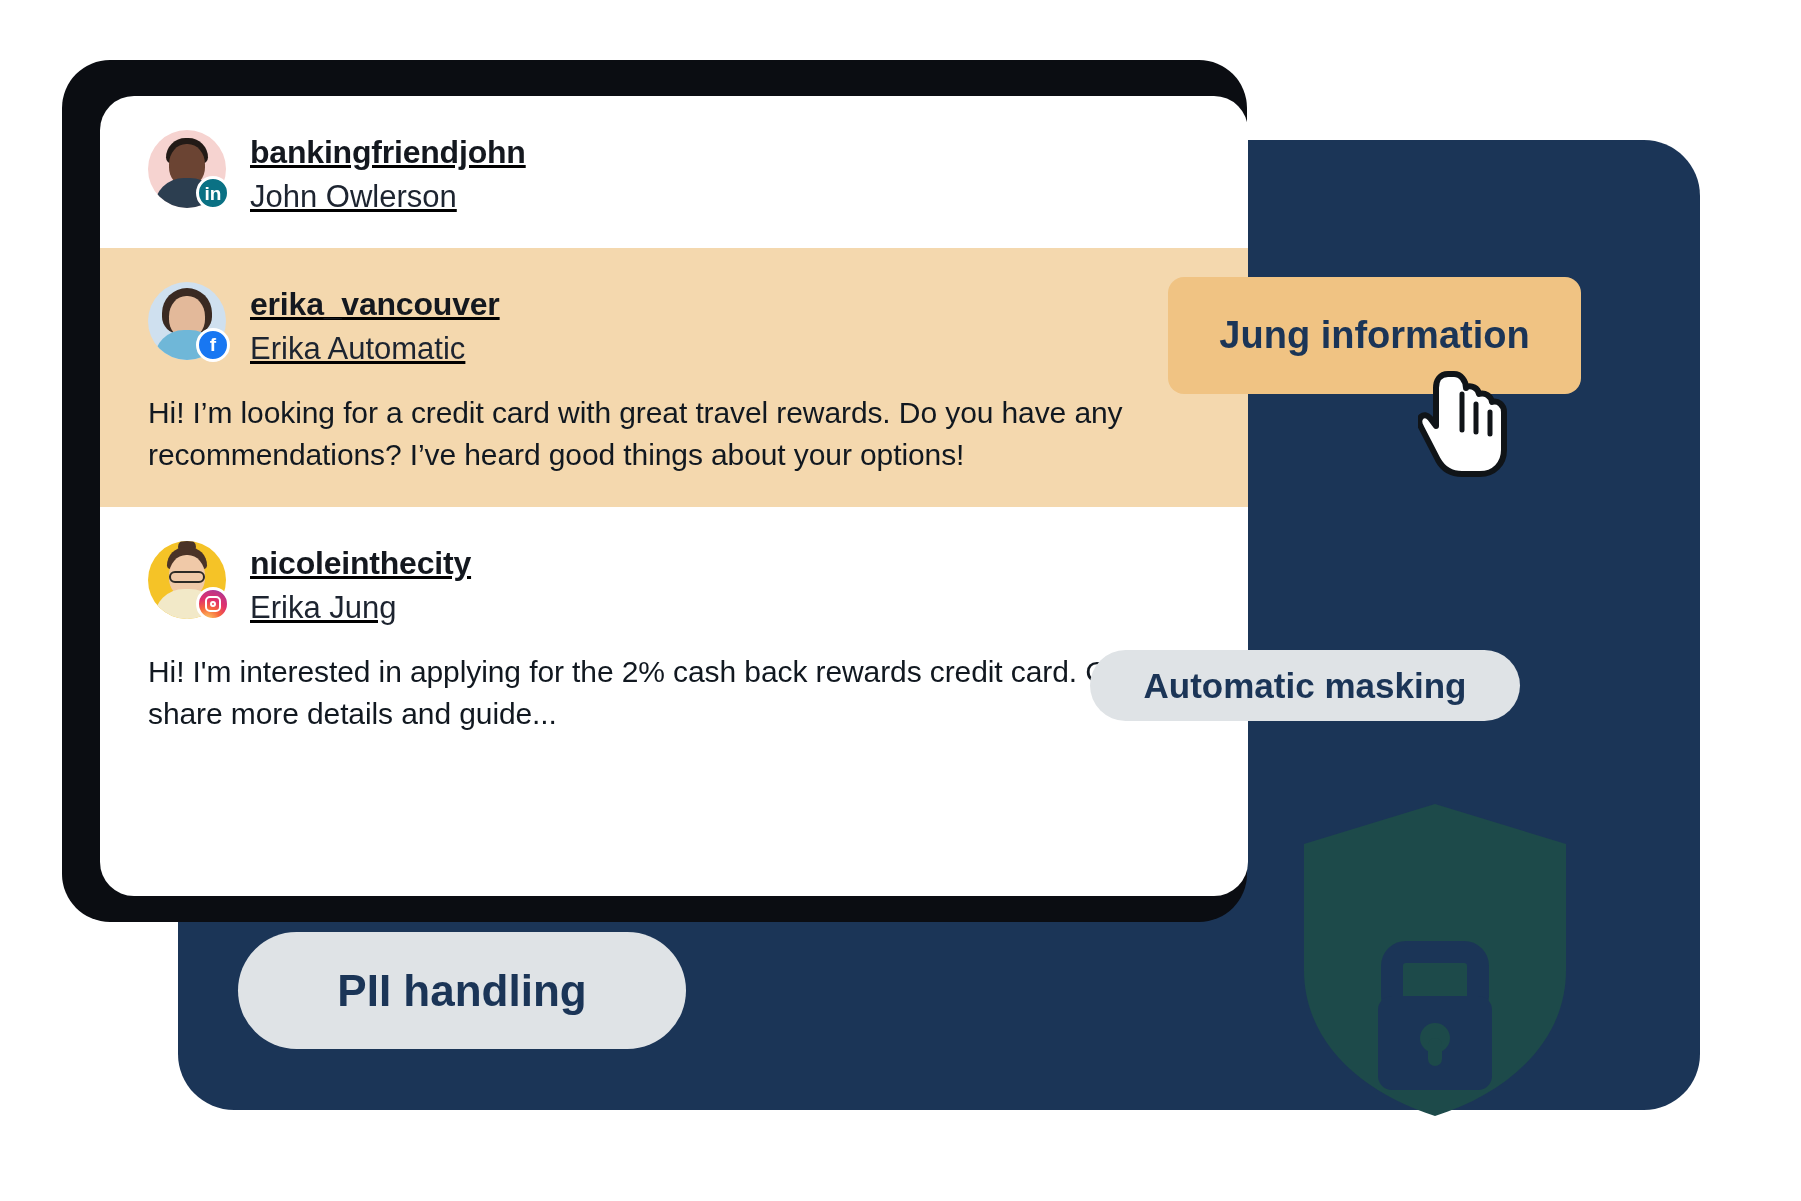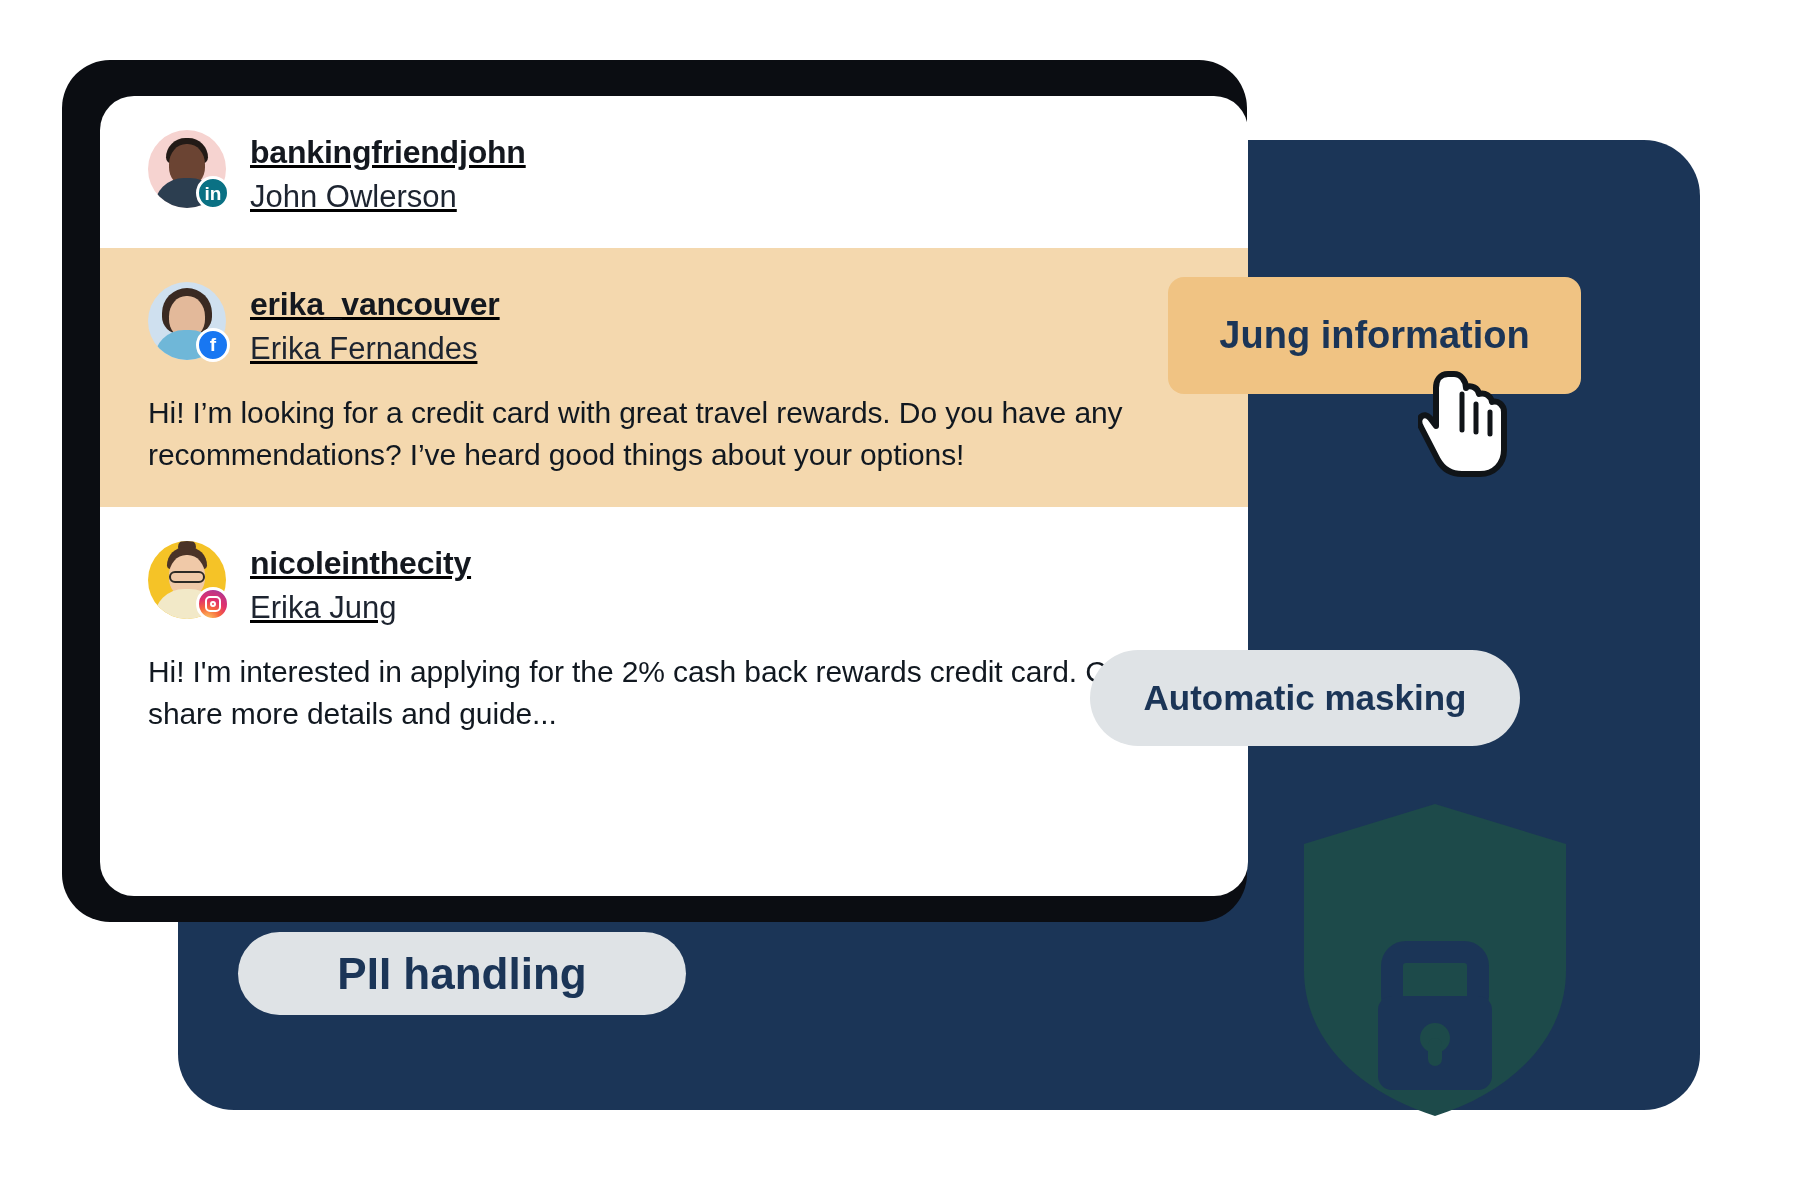--- a/index.html
+++ b/index.html
@@ -225,30 +225,30 @@
     width: 413px;
     height: 117px;
     background: #f0c383;
     border-radius: 16px;
     font-size: 38px;
   }
   .pill-auto {
     left: 1090px;
     top: 650px;
     width: 430px;
-    height: 96px;
+    height: 71px;
     background: #dfe3e6;
     border-radius: 48px;
     font-size: 35px;
   }
   .pill-pii {
     left: 238px;
     top: 932px;
     width: 448px;
-    height: 83px;
+    height: 117px;
     background: #dfe3e6;
     border-radius: 60px;
     font-size: 44px;
   }
 
   
   .cursor {
     position: absolute;
     left: 1418px;
     top: 368px;
@@ -302,21 +302,21 @@
             <div class="hair"></div>
             <div class="head"></div>
             <div class="body"></div>
           </div>
           <div class="social-badge badge-facebook">
             <span>f</span>
           </div>
         </div>
         <div class="names">
           <div class="handle">erika_vancouver</div>
-          <div class="fullname">Erika Fernandes</div>
+          <div class="fullname">Erika Automatic</div>
         </div>
       </div>
       <div class="msg-text">Hi! I’m looking for a credit card with great travel rewards. Do you have any recommendations? I’ve heard good things about your options!</div>
     </div>
 
     <div class="msg">
       <div class="msg-head">
         <div class="avatar-wrap">
           <div class="avatar av-nicole nicole">
             <div class="bun"></div>

